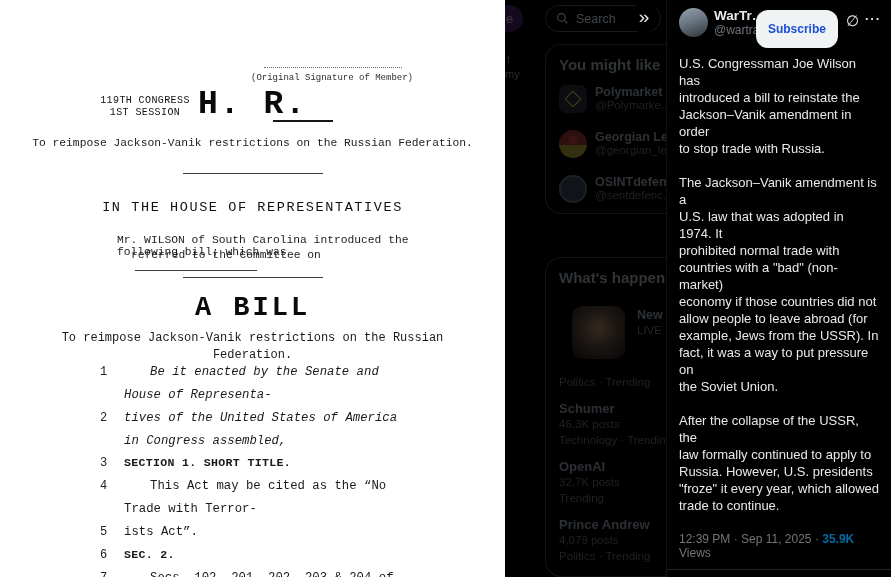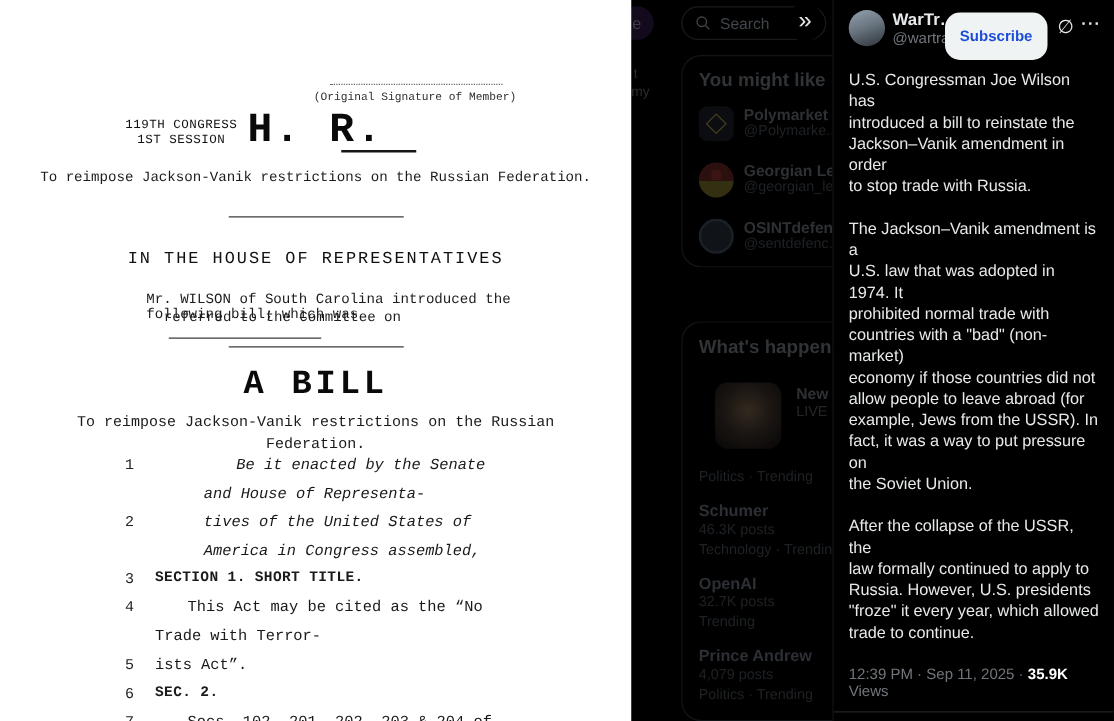--- a/index.html
+++ b/index.html
@@ -26,21 +26,21 @@
   .blank-line{display:inline-block;width:122px;border-bottom:1px solid #3d3d3d;height:9px;
               margin-left:4px;}
   .abill{left:0;top:293px;width:505px;text-align:center;font-size:27px;font-weight:bold;
          letter-spacing:3px;color:#0a0a0a;}
   .preamble2{left:0;top:330px;width:505px;text-align:center;font-size:12px;line-height:17px;
              white-space:pre-line;color:#1a1a1a;}
   .bill-lines{left:100px;top:361px;width:308px;}
   .bl-row{display:flex;line-height:22.86px;font-size:12.3px;color:#1a1a1a;}
   .bl-num{width:24px;font-size:12px;color:#222;}
   .bl-txt{flex:1;}
-  .bl-it .bl-txt{font-style:italic;margin-left:39px;}
+  .bl-it .bl-txt{font-style:italic;}
   .bl-bold .bl-txt{font-weight:bold;font-size:11.6px;letter-spacing:.3px;}
   .bl-ind .bl-txt{text-indent:26px;}
 
   
   .bgcol{position:absolute;left:505px;top:0;width:161px;height:577px;background:#000;z-index:1;}
   .bg-abs{position:absolute;}
   .stub-e{left:-9px;top:5px;width:27px;height:27px;border-radius:50%;background:#140a1e;
           color:#3f3a44;font-size:13px;line-height:27px;text-align:center;}
   .stub-t{left:2px;top:53px;font-size:11px;color:#27292c;}
   .stub-my{left:0px;top:68px;font-size:11px;color:#2a2d30;}
@@ -92,21 +92,21 @@
   .p-handle{font-size:12px;color:#71767b;white-space:nowrap;}
   .subscribe-btn{height:38px;border-radius:12px;background:#eff3f4;color:#1d4ed8;
                  font-weight:bold;font-size:12px;padding:4px 12px;border:none;line-height:22px;
                  flex:none;margin-top:2px;}
   .grok-btn{color:#e7e9ea;font-size:15px;margin:4px 0 0 8px;flex:none;}
   .more-btn{color:#e7e9ea;font-size:13px;font-weight:bold;letter-spacing:1px;margin:3px 0 0 6px;
             flex:none;}
   .p-body{padding:7px 12px 0;font-size:13px;line-height:17px;}
   .p-body p{margin:0 0 17px;white-space:pre-line;}
   .p-meta{padding:1px 12px 9px;font-size:12px;color:#71767b;border-bottom:1px solid #212427;}
-  .p-views{font-weight:bold;color:#ffffff;}
+  .p-views{font-weight:bold;color:#0369a1;}
   .p-actions{display:flex;justify-content:space-between;align-items:center;
              padding:0 12px;height:33px;color:#71767b;border-bottom:1px solid #212427;}
   .act{display:flex;align-items:center;gap:4px;font-size:11.5px;color:#71767b;}
   svg{display:block;}
 </style>
 </head>
 <body>
 
 <div class="stage">
 

